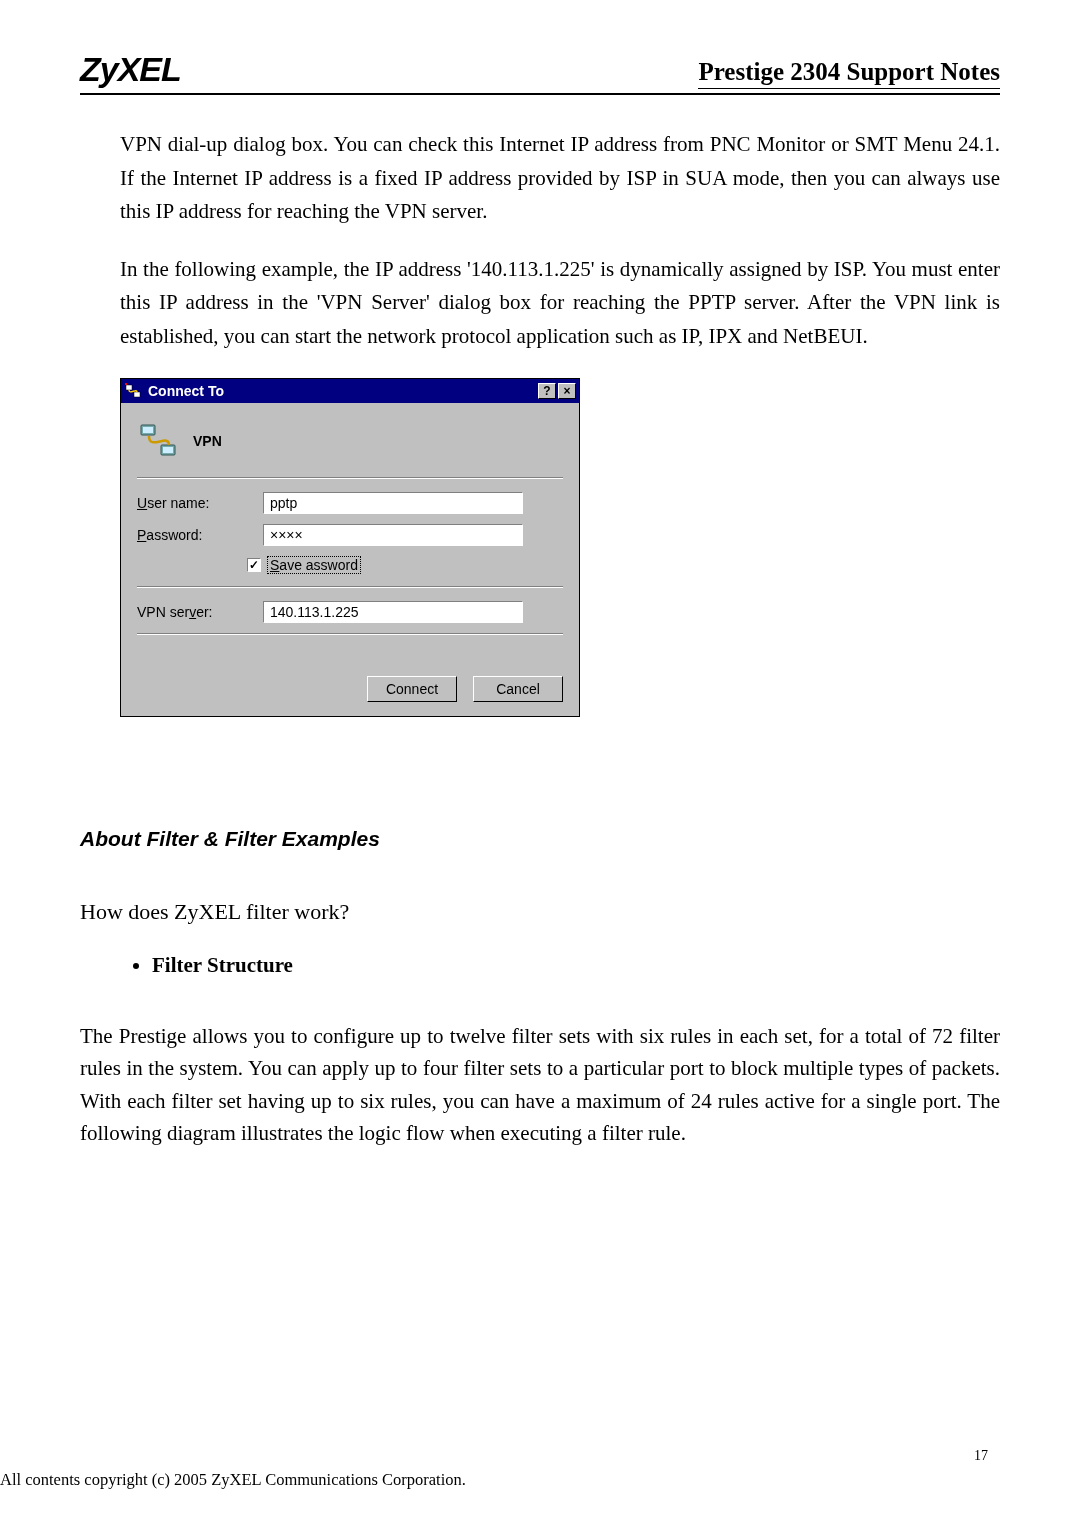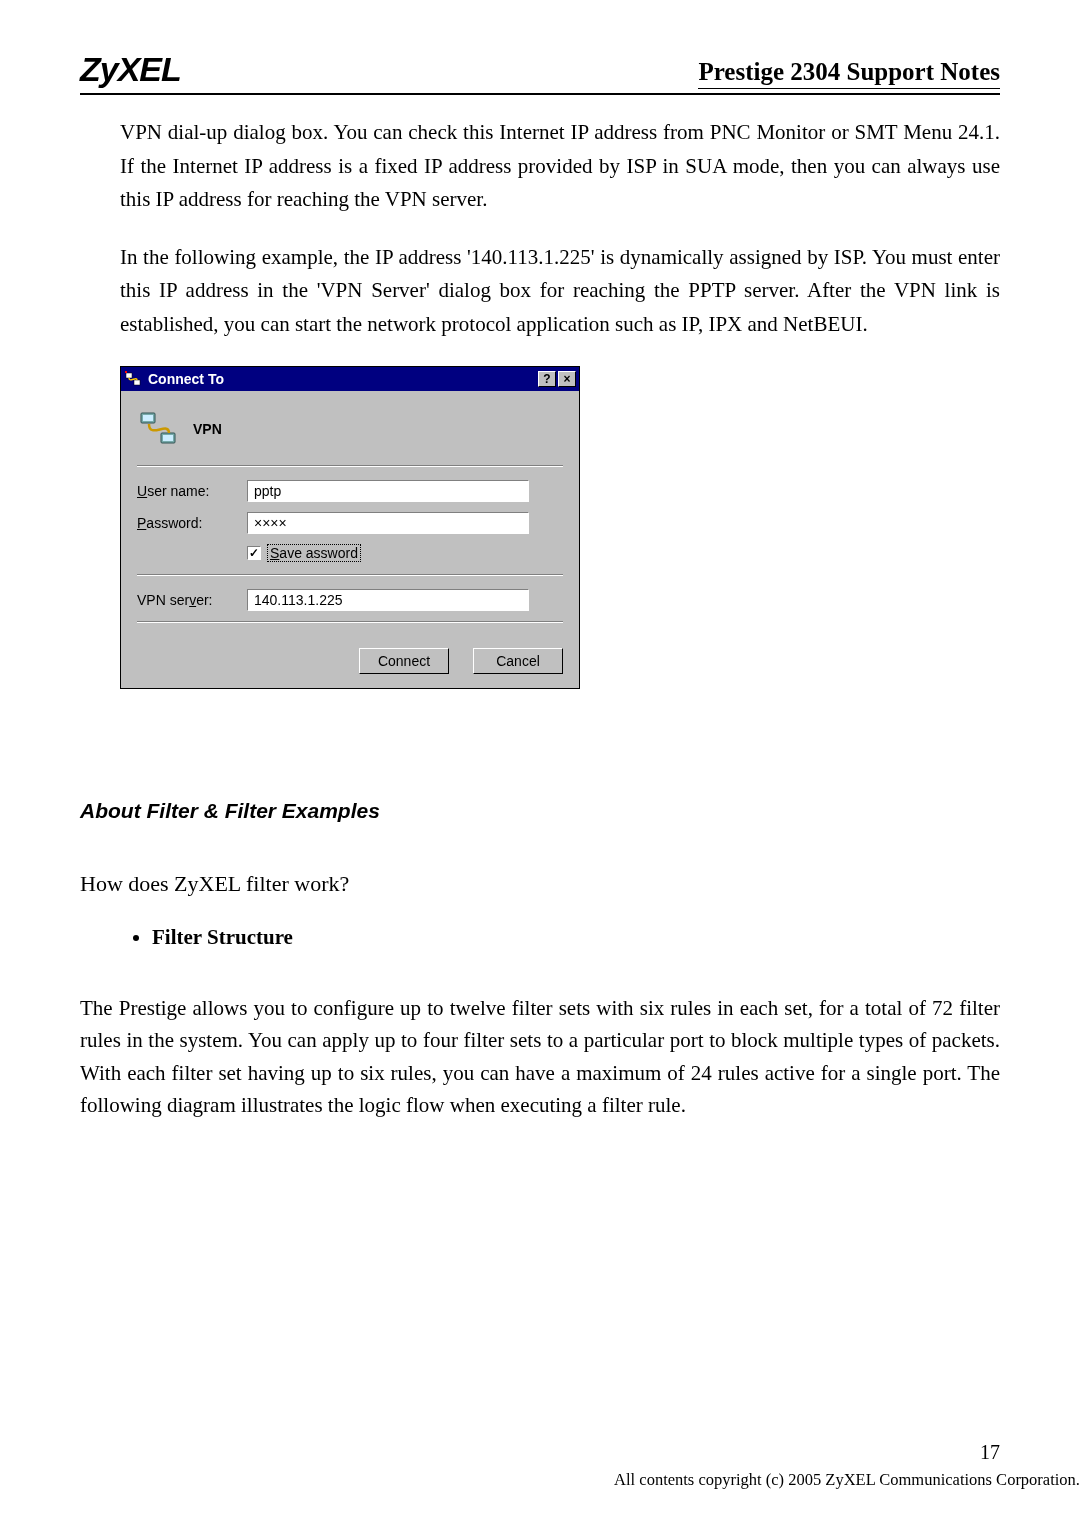--- a/index.html
+++ b/index.html
@@ -11,21 +11,21 @@
     color: #000;
     position: relative;
     padding: 50px 80px 40px 80px;
   }
   .header {
     display: flex;
     justify-content: space-between;
     align-items: flex-end;
     border-bottom: 2.5px solid #000;
     padding-bottom: 4px;
-    margin-bottom: 21px;
+    margin-bottom: 33px;
   }
   .logo {
     font-family: Arial, Helvetica, sans-serif;
     font-weight: 900;
     font-style: italic;
     font-size: 34px;
     letter-spacing: -1px;
   }
   .doc-title {
     font-family: "Times New Roman", Times, serif;
@@ -85,39 +85,39 @@
     padding: 6px 2px 16px 2px;
     border-bottom: 1px solid #808080;
     box-shadow: 0 1px 0 #fff;
     margin-bottom: 14px;
     font-weight: bold;
   }
   .vpn-icon { width: 40px; height: 40px; display:inline-flex; align-items:center; justify-content:center; }
   .row { display: flex; align-items: center; margin-bottom: 10px; }
   .row-label { width: 110px; }
   .text-input {
-    width: 282px; height: 22px;
+    width: 260px; height: 22px;
     background: #fff;
     border-top: 1px solid #808080; border-left: 1px solid #808080;
     border-bottom: 1px solid #fff; border-right: 1px solid #fff;
     padding: 0 6px;
     font-family: inherit; font-size: 14px;
-    display: flex; align-items: center;
+    display: flex; align-items: center; margin-left: 16px;
   }
   .check-row { margin-left: 110px; display:flex; align-items:center; gap:6px; margin-bottom:12px; }
   .chk {
     width: 14px; height: 14px; background:#fff;
     border-top: 1px solid #808080; border-left: 1px solid #808080;
     border-bottom: 1px solid #fff; border-right: 1px solid #fff;
     display:inline-flex; align-items:center; justify-content:center;
     font-size: 12px; font-weight:700;
   }
   .dotted { border: 1px dotted #000; padding: 0 2px; }
   .sep { border-top: 1px solid #808080; box-shadow: 0 1px 0 #fff; margin: 4px 0 14px 0; }
-  .btn-row { display:flex; justify-content:flex-end; gap: 24px; margin-top: 26px; }
+  .btn-row { display:flex; justify-content:flex-end; gap: 16px; margin-top: 42px; }
   .win-btn {
     width: 90px; height: 26px;
     background: #c0c0c0;
     border-top: 1px solid #fff; border-left: 1px solid #fff;
     border-right: 1px solid #000; border-bottom: 1px solid #000;
     display:flex; align-items:center; justify-content:center;
     font-family: inherit; font-size: 14px;
   }
   .ul-mid { text-decoration: underline; }
 
@@ -143,28 +143,28 @@
   .body-para {
     font-size: 21px;
     line-height: 1.55;
     text-align: justify;
     margin-bottom: 12px;
   }
   .footer {
     position: absolute;
     bottom: 38px;
     left: 0; right: 0;
-    text-align: right;
+    text-align: left;
     font-size: 16.5px;
   }
   .page-num {
     position: absolute;
     bottom: 64px;
-    right: 80px;
-    font-size: 20px;
+    right: 92px;
+    font-size: 14px;
   }
 </style>
 </head>
 <body>
 
 <div class="header">
   <div class="logo">ZyXEL</div>
   <div class="doc-title">Prestige 2304 Support Notes</div>
 </div>
 

